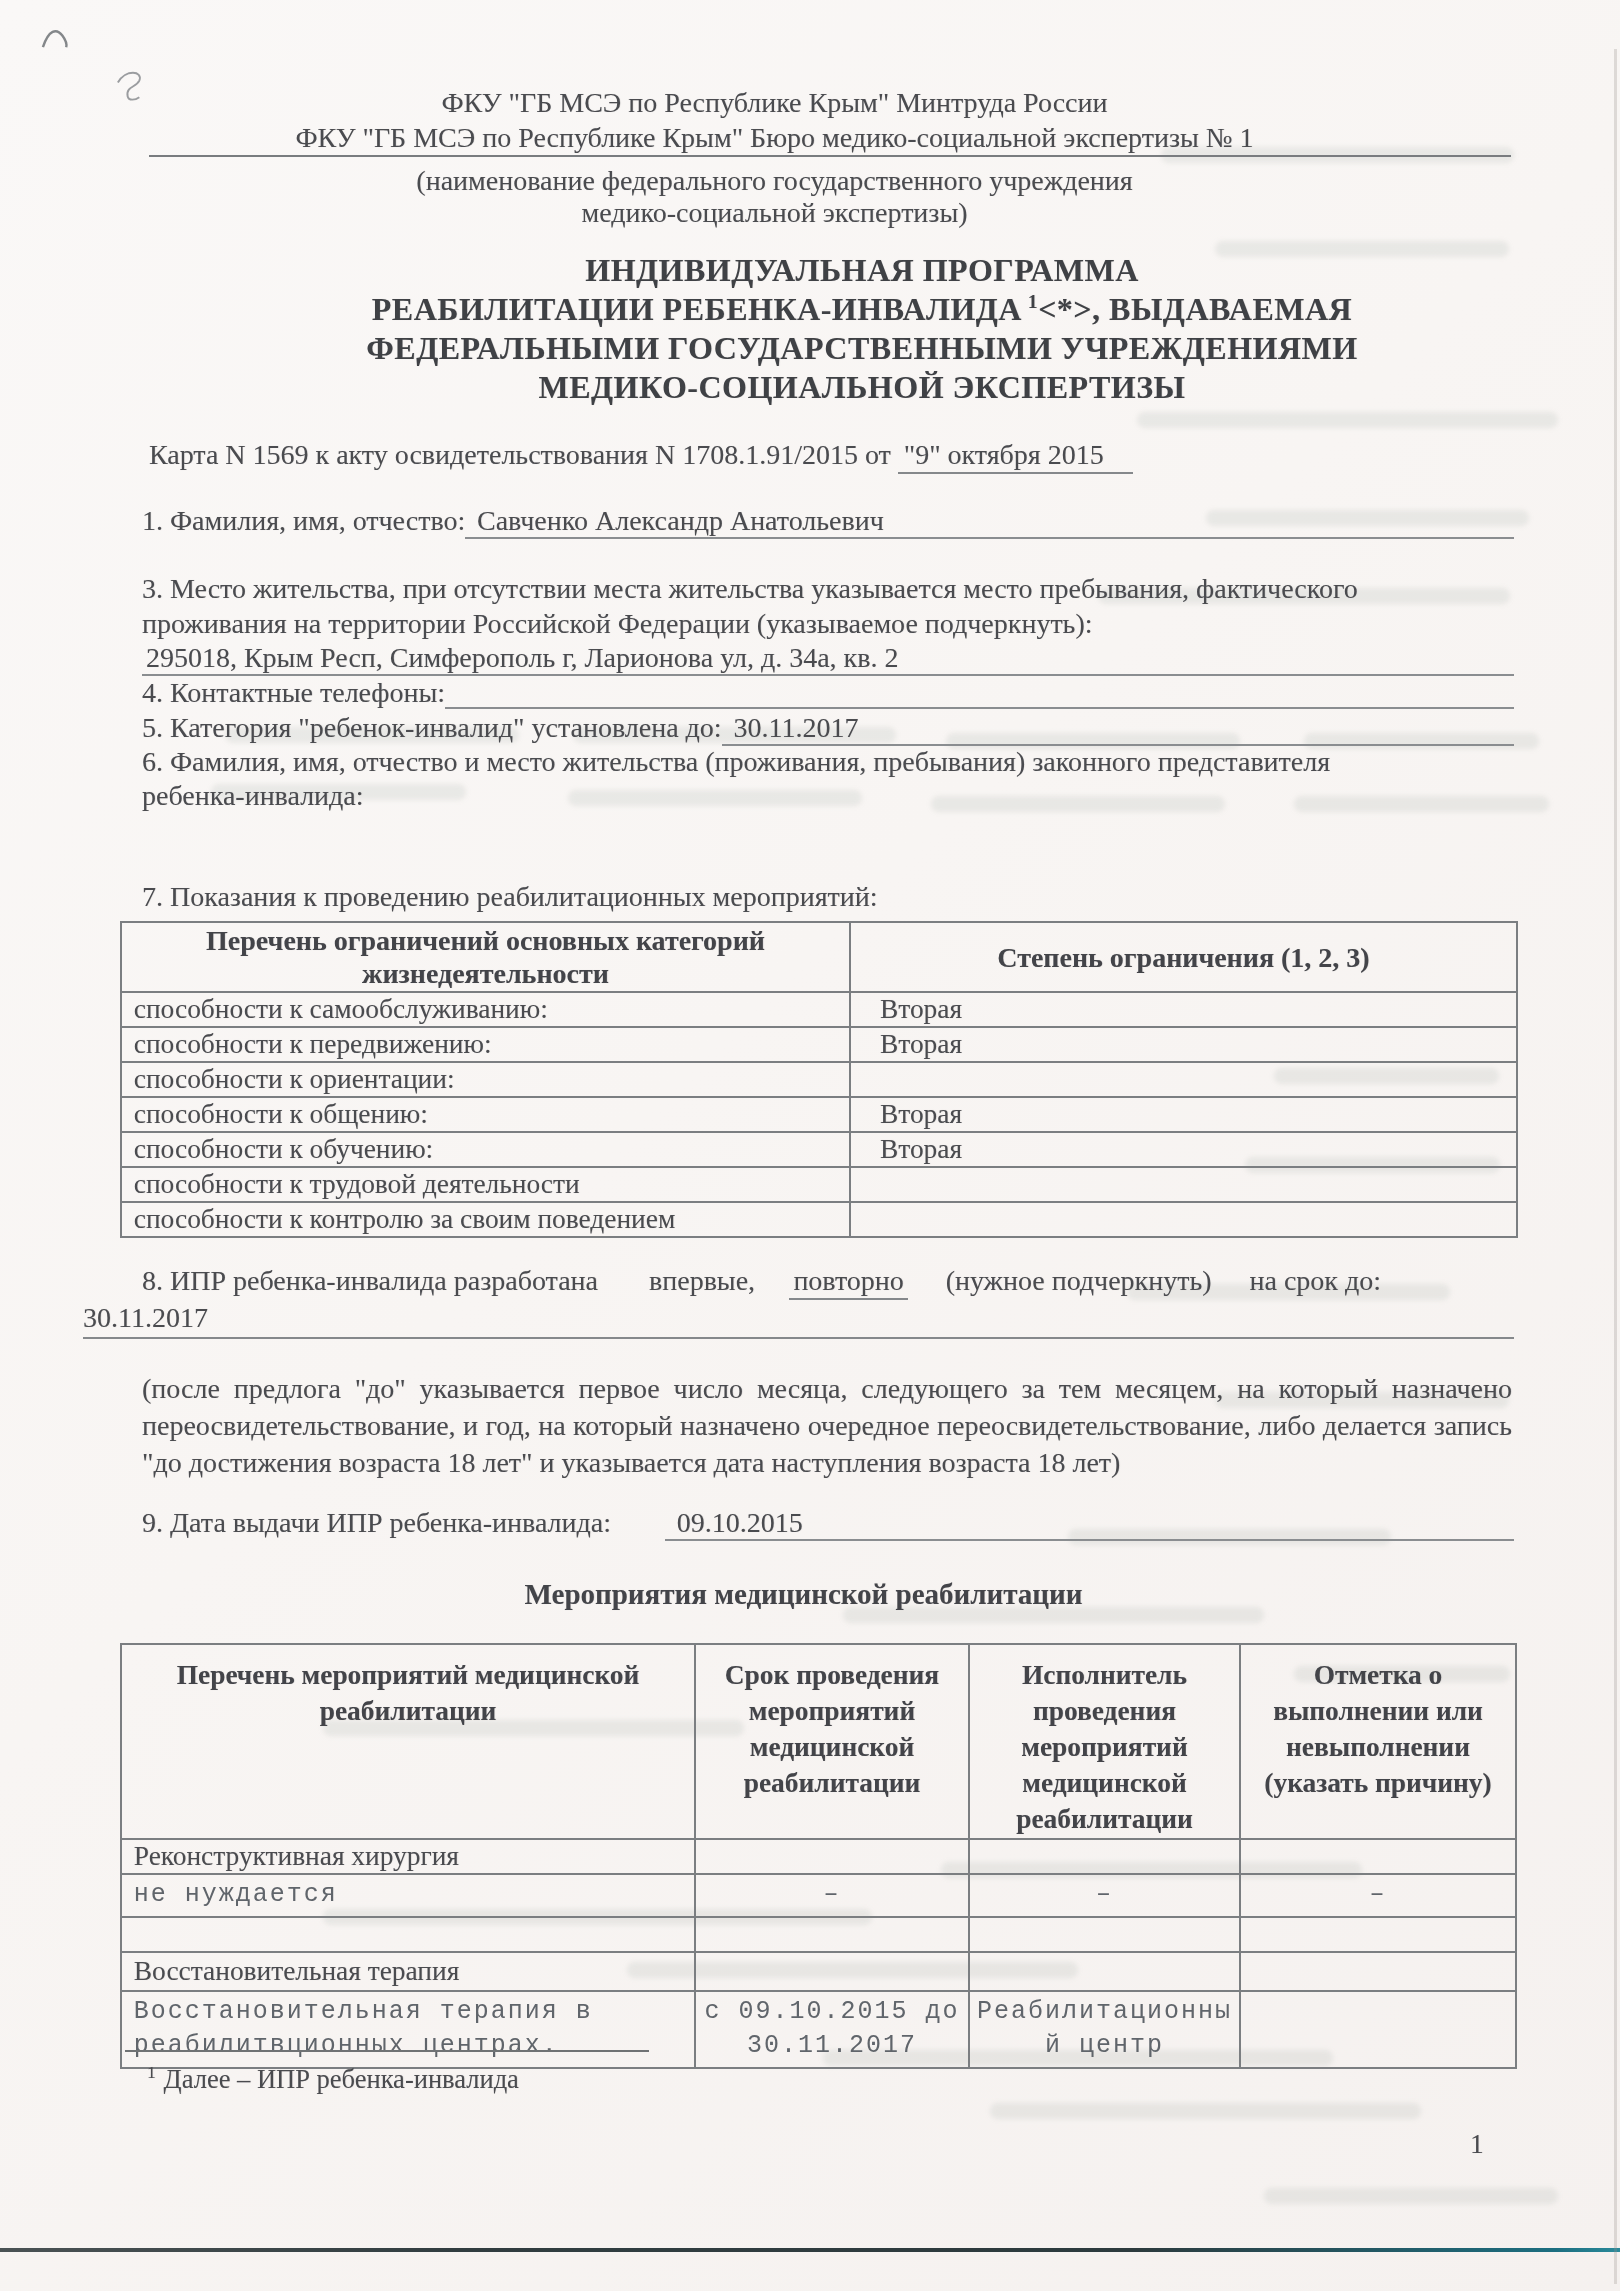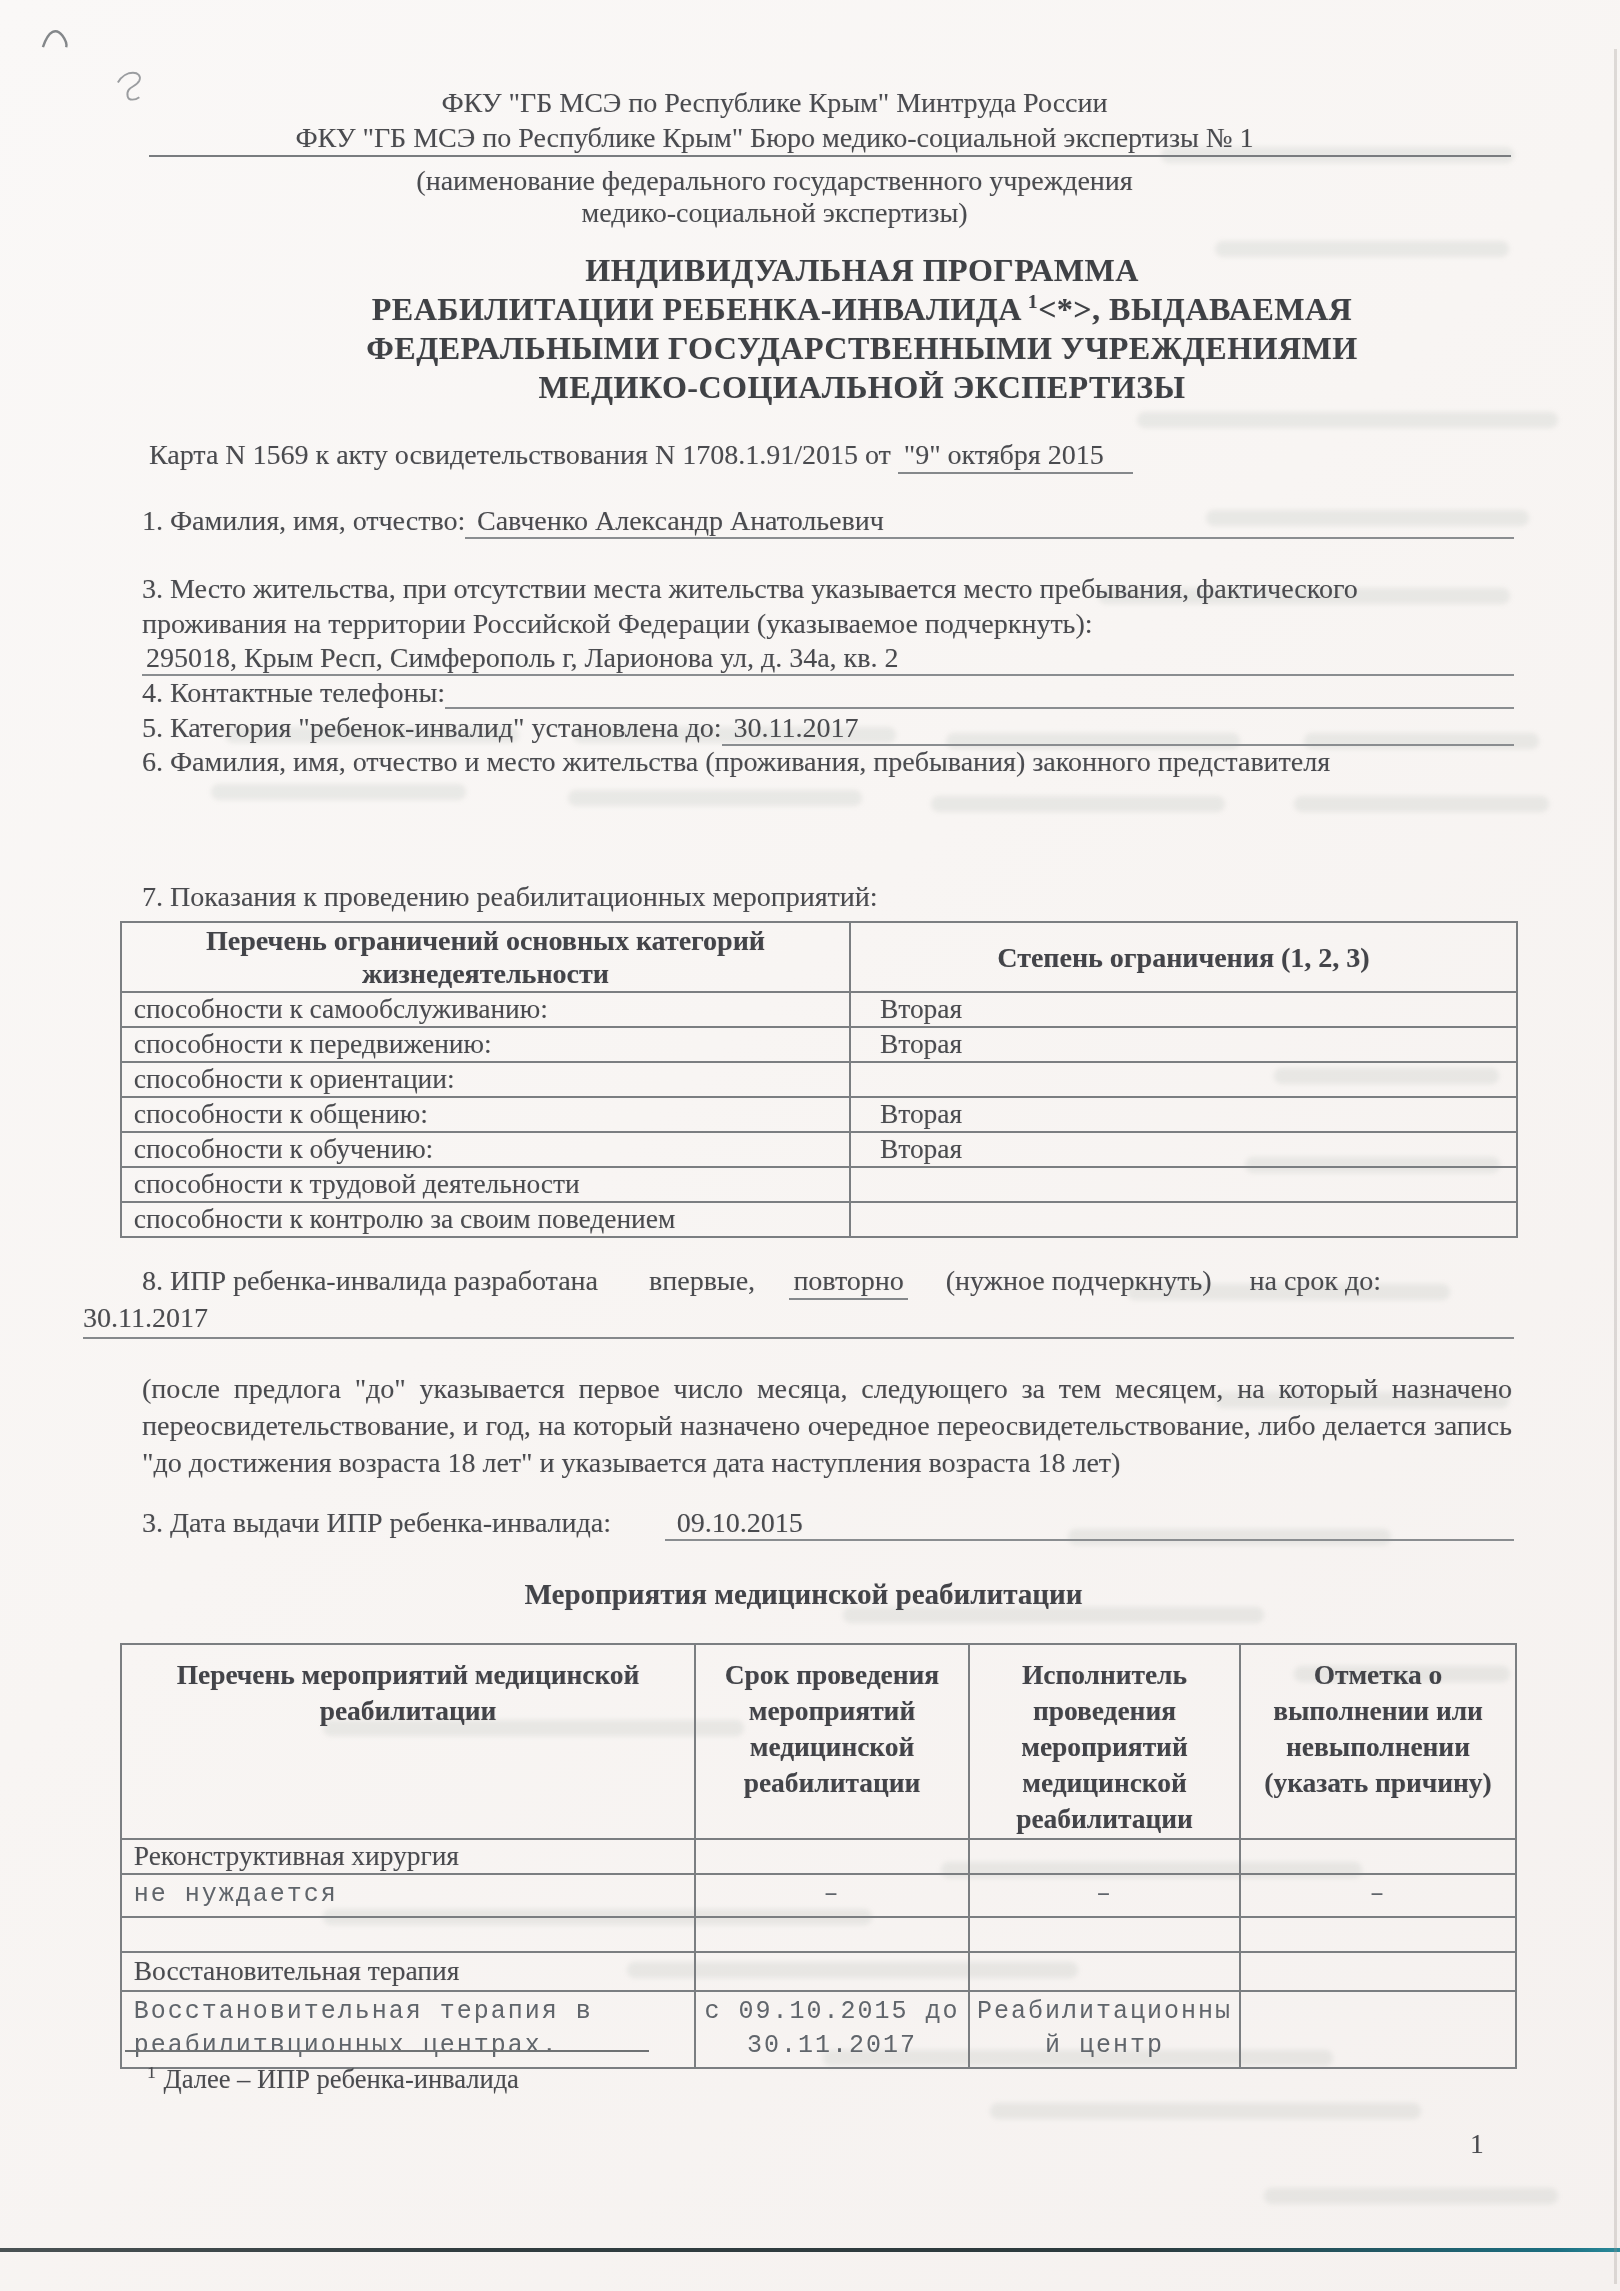--- a/index.html
+++ b/index.html
@@ -111,20 +111,21 @@
   </div>
   <div class="abs t29 fill" style="left:142px;top:676px;width:1372px">
     <span class="lbl">4. Контактные телефоны:</span>
     <span class="val"></span>
   </div>
   <div class="abs t29 fill" style="left:142px;top:711px;width:1372px">
     <span class="lbl">5. Категория "ребенок-инвалид" установлена до:</span>
     <span class="val">30.11.2017</span>
   </div>
   <div class="abs t29" style="left:142px;top:745px;width:1372px">6. Фамилия, имя, отчество и место жительства (проживания, пребывания) законного представителя</div>
+  <div class="abs t29" style="left:142px;top:779px;width:1372px">ребенка-инвалида:</div>
 
   <div class="abs t29" style="left:142px;top:880px">7. Показания к проведению реабилитационных мероприятий:</div>
 
   <table class="abs tbl tbl1" style="left:120px;top:921px;width:1396px">
     <colgroup>
         <col style="width:729px">
         <col style="width:667px">
       </colgroup>
     <tbody>
         <tr style="height:63px">
@@ -168,21 +169,21 @@
     <span class="u" style="margin-left:27.4px;padding:0 3.9px 2px">повторно</span>
     <span style="margin-left:31px">(нужное подчеркнуть)</span>
     <span style="margin-left:31px">на срок до:</span>
   </div>
   <div class="abs t29" style="left:83px;top:1301px">30.11.2017</div>
   <div class="abs rule" style="left:83px;top:1337px;width:1431px;border-top-color:#85888b"></div>
 
   <div class="abs t29 para" style="left:142px;top:1370px;width:1370px;line-height:37px">(после предлога "до" указывается первое число месяца, следующего за тем месяцем, на который назначено переосвидетельствование, и год, на который назначено очередное переосвидетельствование, либо делается запись "до достижения возраста 18 лет" и указывается дата наступления возраста 18 лет)</div>
 
   <div class="abs t29 fill" style="left:142px;top:1506px;width:1372px">
-    <span class="lbl">3. Дата выдачи ИПР ребенка-инвалида:</span>
+    <span class="lbl">9. Дата выдачи ИПР ребенка-инвалида:</span>
     <span class="val" style="margin-left:54px">09.10.2015</span>
   </div>
 
   <div class="abs bold center" style="left:39px;top:1578px;width:1529px;font-size:29px">Мероприятия медицинской реабилитации</div>
 
   <table class="abs tbl tbl2" style="left:120px;top:1643px;width:1396px">
     <colgroup>
         <col style="width:574px">
         <col style="width:274px">
         <col style="width:271px">

